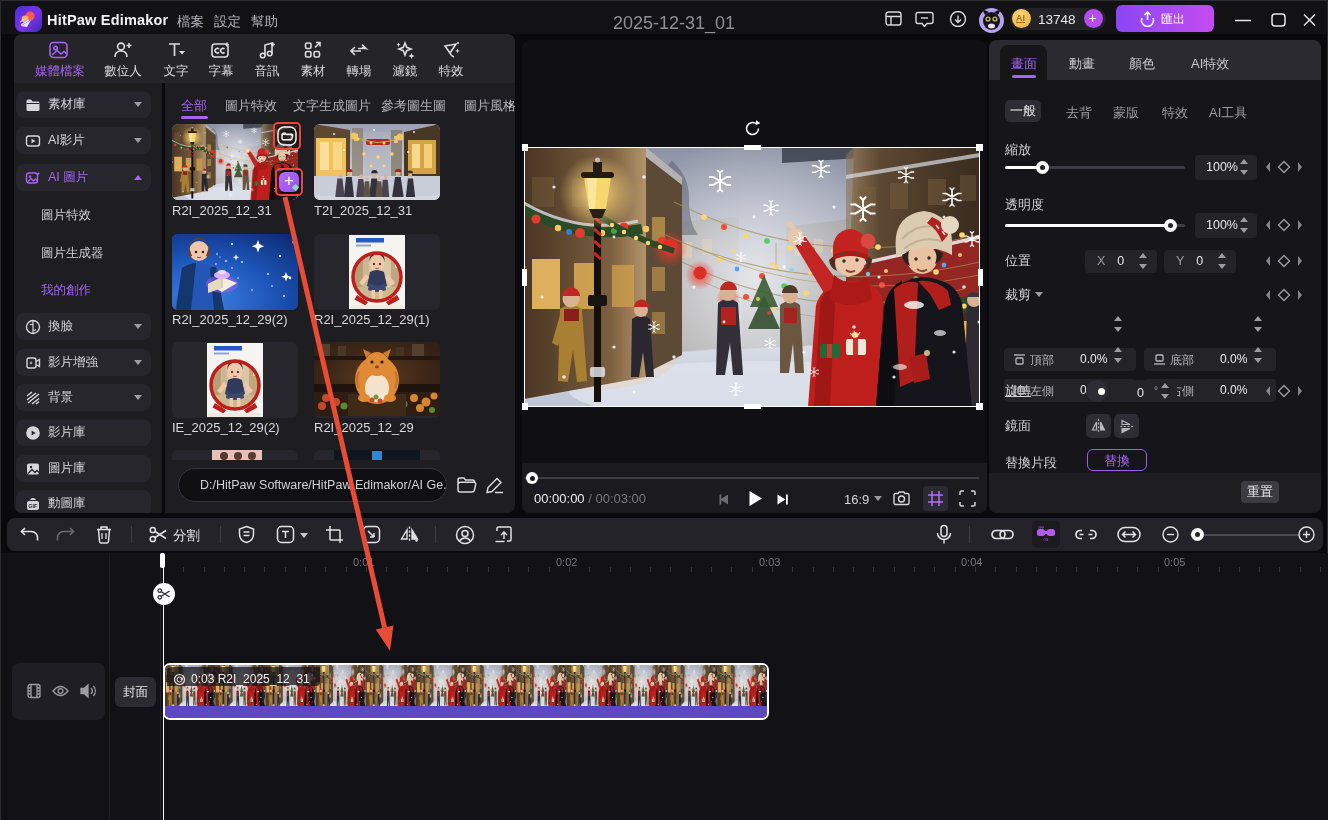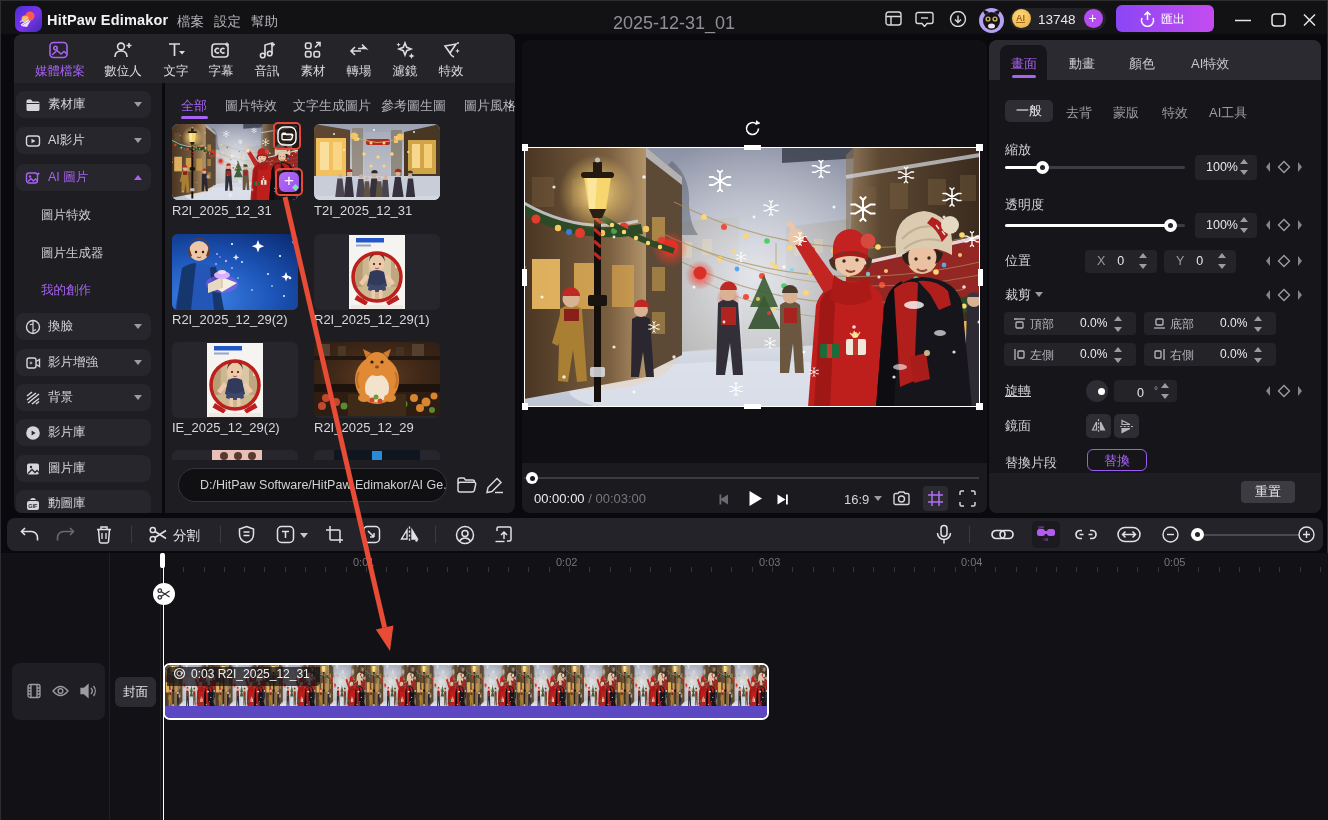--- a/index.html
+++ b/index.html
@@ -43,30 +43,30 @@
 .vbox{position:absolute;background:#232328;border-radius:4px;color:#e7e7ea;font-size:12.5px;}
 .spin{position:absolute;width:8px;height:16px;}
 .spin:before{content:"";position:absolute;left:0;top:0;border-left:4px solid transparent;border-right:4px solid transparent;border-bottom:5px solid #9b9ba1;}
 .spin:after{content:"";position:absolute;left:0;bottom:0;border-left:4px solid transparent;border-right:4px solid transparent;border-top:5px solid #9b9ba1;}
 .kf{position:absolute;width:38px;height:14px;}
 .lab{position:absolute;font-size:13px;color:#d3d3d7;}
 .slider{position:absolute;height:3px;border-radius:2px;background:#3c3c42;}
 .slider .fill{position:absolute;left:0;top:0;height:3px;border-radius:2px;background:#fff;}
 .sthumb{position:absolute;width:13px;height:13px;border-radius:50%;background:#fff;top:-5px;}
 .sthumb:after{content:"";position:absolute;left:4px;top:4px;width:5px;height:5px;border-radius:50%;background:#232328;}
-.cropbox{position:absolute;width:132px;height:23px;background:#232328;border-radius:4px;color:#b7b7bd;font-size:12px;}
+.cropbox{position:absolute;width:132px;height:23px;background:#232328;border-radius:4px;color:#b7b7bd;font-size:12px;margin-top:36px;}
 
 #tltoolbar{left:6px;top:517px;width:1316px;height:33px;background:#232329;border-radius:8px;}
 .tsep{position:absolute;top:8px;width:1px;height:17px;background:#3c3c42;}
 
 #timeline{left:0;top:552px;width:1328px;height:267px;background:#121216;}
 .rlab{position:absolute;top:3px;font-size:11px;color:#74747b;}
 #ticks{position:absolute;left:162px;top:14px;width:1160px;height:5px;background:repeating-linear-gradient(90deg,#35353b 0 1px,transparent 1px 20.3px);}
 #clip{position:absolute;left:162px;top:110px;width:606px;height:57px;border:2px solid #fff;border-radius:7px;background:#2a2433;overflow:hidden;}
-#cliplabel{position:absolute;left:2px;top:2px;height:19px;background:rgba(16,14,20,.72);border-radius:4px 0 4px 0;color:#efeff2;font-size:12px;display:flex;align-items:flex-start;padding:0 10px 0 6px;white-space:nowrap;}
+#cliplabel{position:absolute;left:2px;top:2px;height:19px;background:rgba(16,14,20,.72);border-radius:4px 0 4px 0;color:#efeff2;font-size:12px;display:flex;align-items:flex-end;padding:0 10px 0 6px;white-space:nowrap;}
 </style></head>
 <body>
 <div id="app">
 
 <div id="titlebar" class="abs"></div>
 <div id="logo" class="abs">
       <svg width="27" height="26" viewBox="0 0 27 26">
         <circle cx="15" cy="10" r="4.5" fill="#ff5a4e"></circle>
         <circle cx="10" cy="13" r="3.5" fill="#ffb340"></circle>
         <path d="M6 20 L16 14 L12 21 Z" fill="#e8e4ff"></path>
@@ -385,21 +385,21 @@
 
 <div id="rightpanel" class="abs">
   <div id="rtabs">
         <div id="rtabsel"></div>
     <div class="rtab" style="left:22px;color:#a763f2;">畫面</div>
     <div class="abs" style="left:23px;top:35px;width:24px;height:3px;border-radius:2px;background:#a763f2;"></div>
     <div class="rtab" style="left:80px;">動畫</div>
     <div class="rtab" style="left:140px;">顏色</div>
     <div class="rtab" style="left:202px;">AI特效</div>
   </div>
-  <div class="abs" style="left:16px;top:60px;width:48px;height:22px;background:#2d2d33;border-radius:5px;text-align:center;line-height:22px;font-size:13px;color:#ececef;">一般</div>
+  <div class="abs" style="left:16px;top:60px;width:36px;height:22px;background:#2d2d33;border-radius:5px;text-align:center;line-height:22px;font-size:13px;color:#ececef;">一般</div>
   <div class="abs dim" style="left:77px;top:64px;font-size:13px;">去背</div>
   <div class="abs dim" style="left:124px;top:64px;font-size:13px;">蒙版</div>
   <div class="abs dim" style="left:173px;top:64px;font-size:13px;">特效</div>
   <div class="abs dim" style="left:220px;top:64px;font-size:13px;">AI工具</div>
   <div class="lab" style="left:16px;top:101px;">縮放</div>
   <div class="slider" style="left:16px;top:126px;width:180px;">
         <div class="fill" style="width:38px;"></div>
         <div class="sthumb" style="left:31px;"></div>
       </div>
   <div class="vbox" style="left:206px;top:115px;width:62px;height:25px;line-height:25px;padding-left:11px;">100%</div>
@@ -498,21 +498,21 @@
           <g transform="rotate(90 7.5 7.5)">
             <path d="M7.5,1 v13" stroke-dasharray="2 1.6"></path>
             <path d="M5.5,4 v8 l-4,0 Z"></path>
             <path d="M9.5,4 v8 l4,0 Z" fill="#b7b7bd"></path>
           </g>
         </svg>
       </div>
   <div class="lab" style="left:16px;top:414px;">替換片段</div>
   <div class="abs" style="left:98px;top:409px;width:60px;height:22px;border:1px solid #9b5cf0;border-radius:6px;color:#a763f2;font-size:13px;text-align:center;line-height:22px;">替換</div>
   <div class="abs" style="left:0;top:433px;width:332px;height:40px;background:#1d1d22;"></div>
-  <div class="abs" style="left:252px;top:441px;width:54px;height:22px;background:#3b3b41;border-radius:4px;color:#ececef;font-size:13px;text-align:center;line-height:22px;">重置</div>
+  <div class="abs" style="left:252px;top:441px;width:38px;height:22px;background:#3b3b41;border-radius:4px;color:#ececef;font-size:13px;text-align:center;line-height:22px;">重置</div>
 </div>
 
 <div id="tltoolbar" class="abs">
  <svg class="abs" style="left:13px;top:8px;" width="20" height="17" viewBox="0 0 20 17" fill="none" stroke="#e2e2e5" stroke-width="1.6">
         <path d="M5,2 L1.5,5.5 L5,9"></path>
         <path d="M1.5,5.5 h10 a6,6 0 0 1 6,6 v3"></path>
       </svg>
  <svg class="abs" style="left:48px;top:8px;" width="20" height="17" viewBox="0 0 20 17" fill="none" stroke="#6a6a70" stroke-width="1.6">
         <path d="M15,2 L18.5,5.5 L15,9"></path>
         <path d="M18.5,5.5 h-10 a6,6 0 0 0 -6,6 v3"></path>

